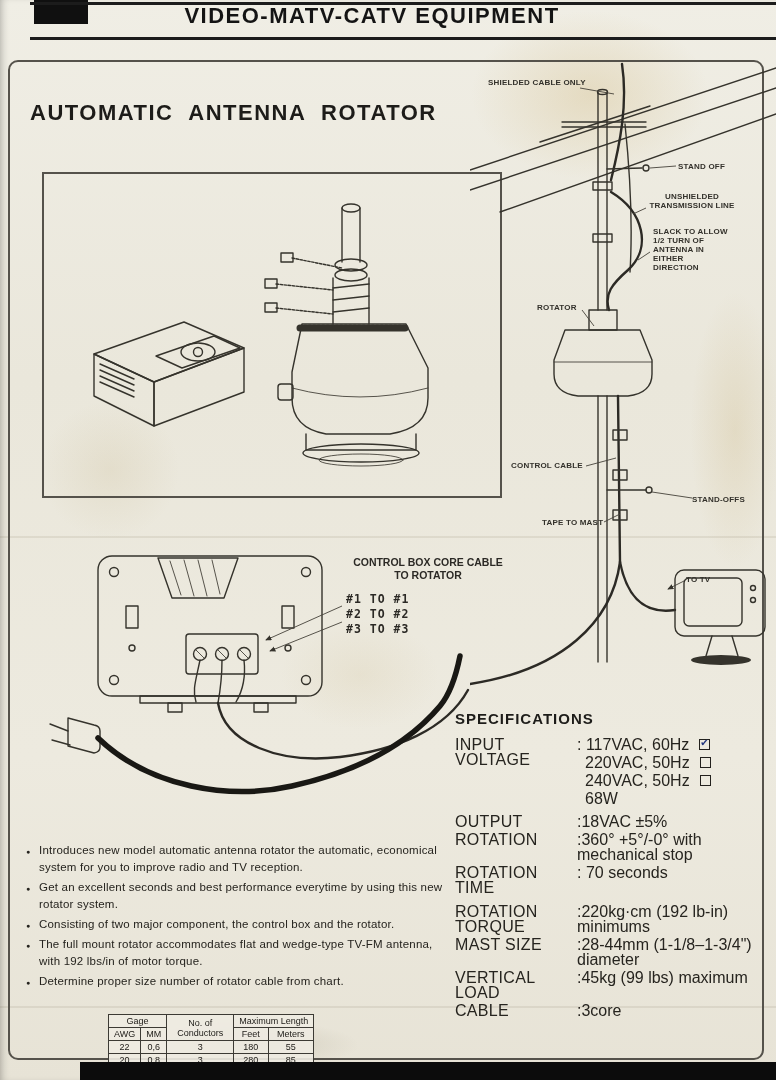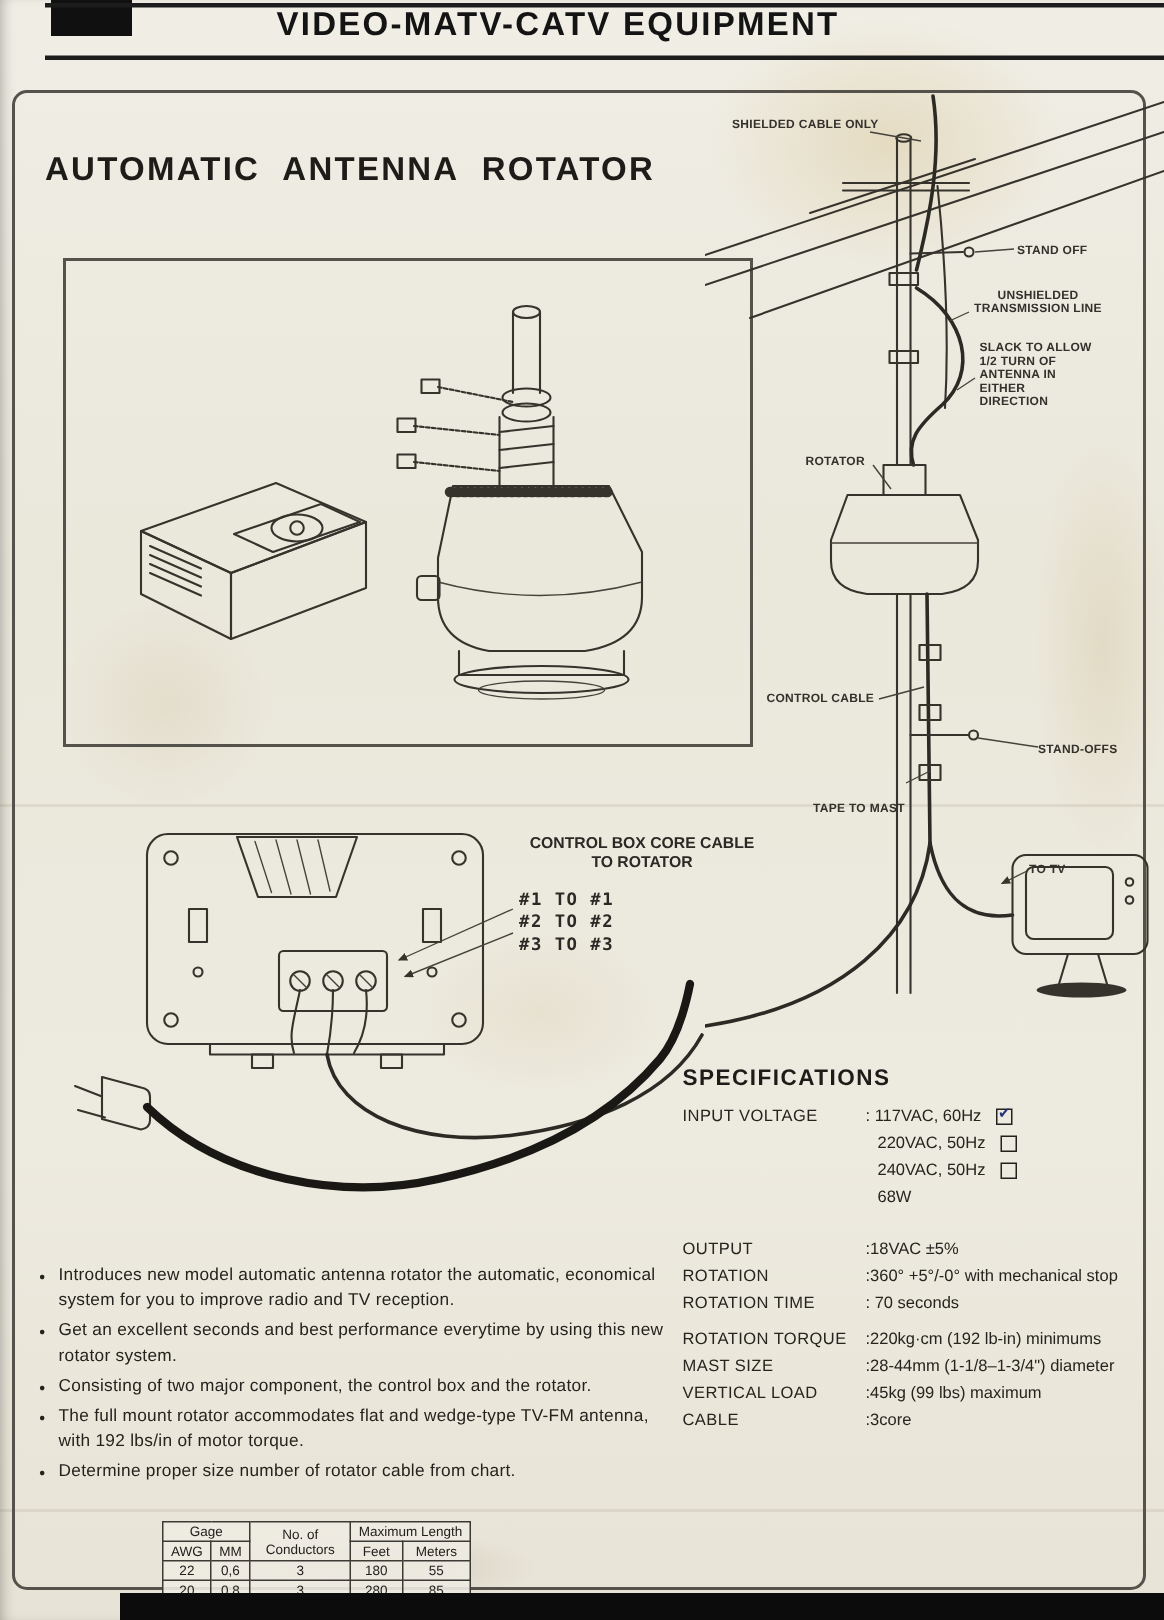--- a/index.html
+++ b/index.html
@@ -28,21 +28,21 @@
   .cable{stroke:#2c2a25;fill:none;stroke-width:2.4;stroke-linecap:round;}
   .cord{stroke:#191814;fill:none;stroke-width:5.5;stroke-linecap:round;}
   
   .m-label{position:absolute;font-size:8px;font-weight:bold;line-height:9px;color:#33312b;letter-spacing:.2px;}
   
   #core-note{left:338px;top:556px;width:180px;text-align:center;font-size:10.5px;font-weight:bold;line-height:13px;color:#2b2925;}
   #core-connections{left:346px;top:592px;font-family:"DejaVu Sans Mono",monospace;font-size:11.5px;font-weight:bold;line-height:15px;letter-spacing:1px;color:#2b2925;}
   
   #specs{left:455px;top:710px;width:316px;}
   #specs h2{margin:0 0 10px 0;font-size:15px;letter-spacing:1px;color:#1d1c19;}
-  .spec-row{display:flex;margin-bottom:3px;font-size:11px;line-height:15px;}
+  .spec-row{display:flex;margin-bottom:3px;font-size:16px;line-height:15px;}
   .spec-label{width:122px;flex:none;letter-spacing:.3px;}
   .spec-value{flex:1;}
   .gap{margin-top:9px;}
   .volt-line{display:flex;align-items:center;margin-bottom:3px;}
   .volt-line .opt{padding-left:8px;}
   .volt-line .first{padding-left:0;}
   .cb{position:relative;display:inline-block;width:9px;height:9px;border:1.2px solid #23211d;margin-left:10px;flex:none;}
   .cb.checked::after{content:"✔";position:absolute;left:0;top:-2px;font-size:10px;line-height:10px;color:#23367d;}
   .power-line{padding-left:8px;}
   
@@ -201,21 +201,21 @@
     </g>
   </svg>
 
   <div class="m-label" style="left:488px;top:78px;width:112px;">SHIELDED CABLE ONLY</div>
   <div class="m-label" style="left:678px;top:162px;">STAND OFF</div>
   <div class="m-label" style="left:645px;top:192px;width:94px;text-align:center;">UNSHIELDED TRANSMISSION LINE</div>
   <div class="m-label" style="left:653px;top:227px;width:78px;">SLACK TO ALLOW 1/2 TURN OF ANTENNA IN EITHER DIRECTION</div>
   <div class="m-label" style="left:537px;top:303px;">ROTATOR</div>
   <div class="m-label" style="left:511px;top:461px;">CONTROL CABLE</div>
   <div class="m-label" style="left:692px;top:495px;">STAND-OFFS</div>
-  <div class="m-label" style="left:542px;top:518px;margin-top:16px;">TAPE TO MAST</div>
+  <div class="m-label" style="left:542px;top:518px;">TAPE TO MAST</div>
   <div class="m-label" style="left:686px;top:575px;">TO TV</div>
 
   <svg class="abs" style="left:40px;top:548px;" width="430" height="262" viewBox="0 0 430 262">
     <defs>
       <marker id="arrD" markerWidth="8" markerHeight="8" refX="6" refY="3" orient="auto">
           <path d="M0,0 L7,3 L0,6 Z" fill="#35332c"></path>
         </marker>
     </defs>
     <g class="ink">
       <rect x="58" y="8" width="224" height="140" rx="14"></rect>
@@ -287,21 +287,21 @@
           <span class="opt">220VAC, 50Hz</span>
           <span class="cb"></span>
         </div>
         <div class="volt-line">
           <span class="opt">240VAC, 50Hz</span>
           <span class="cb"></span>
         </div>
         <div class="power-line">68W</div>
       </div>
     </div>
-    <div class="spec-row" style="margin-top:20px;">
+    <div class="spec-row" style="margin-top:8px;">
       <div class="spec-label">OUTPUT</div>
       <div class="spec-value">:18VAC ±5%</div>
     </div>
     <div class="spec-row">
       <div class="spec-label">ROTATION</div>
       <div class="spec-value" style="width:180px;">:360° +5°/-0° with mechanical stop</div>
     </div>
     <div class="spec-row">
       <div class="spec-label">ROTATION TIME</div>
       <div class="spec-value">: 70 seconds</div>

